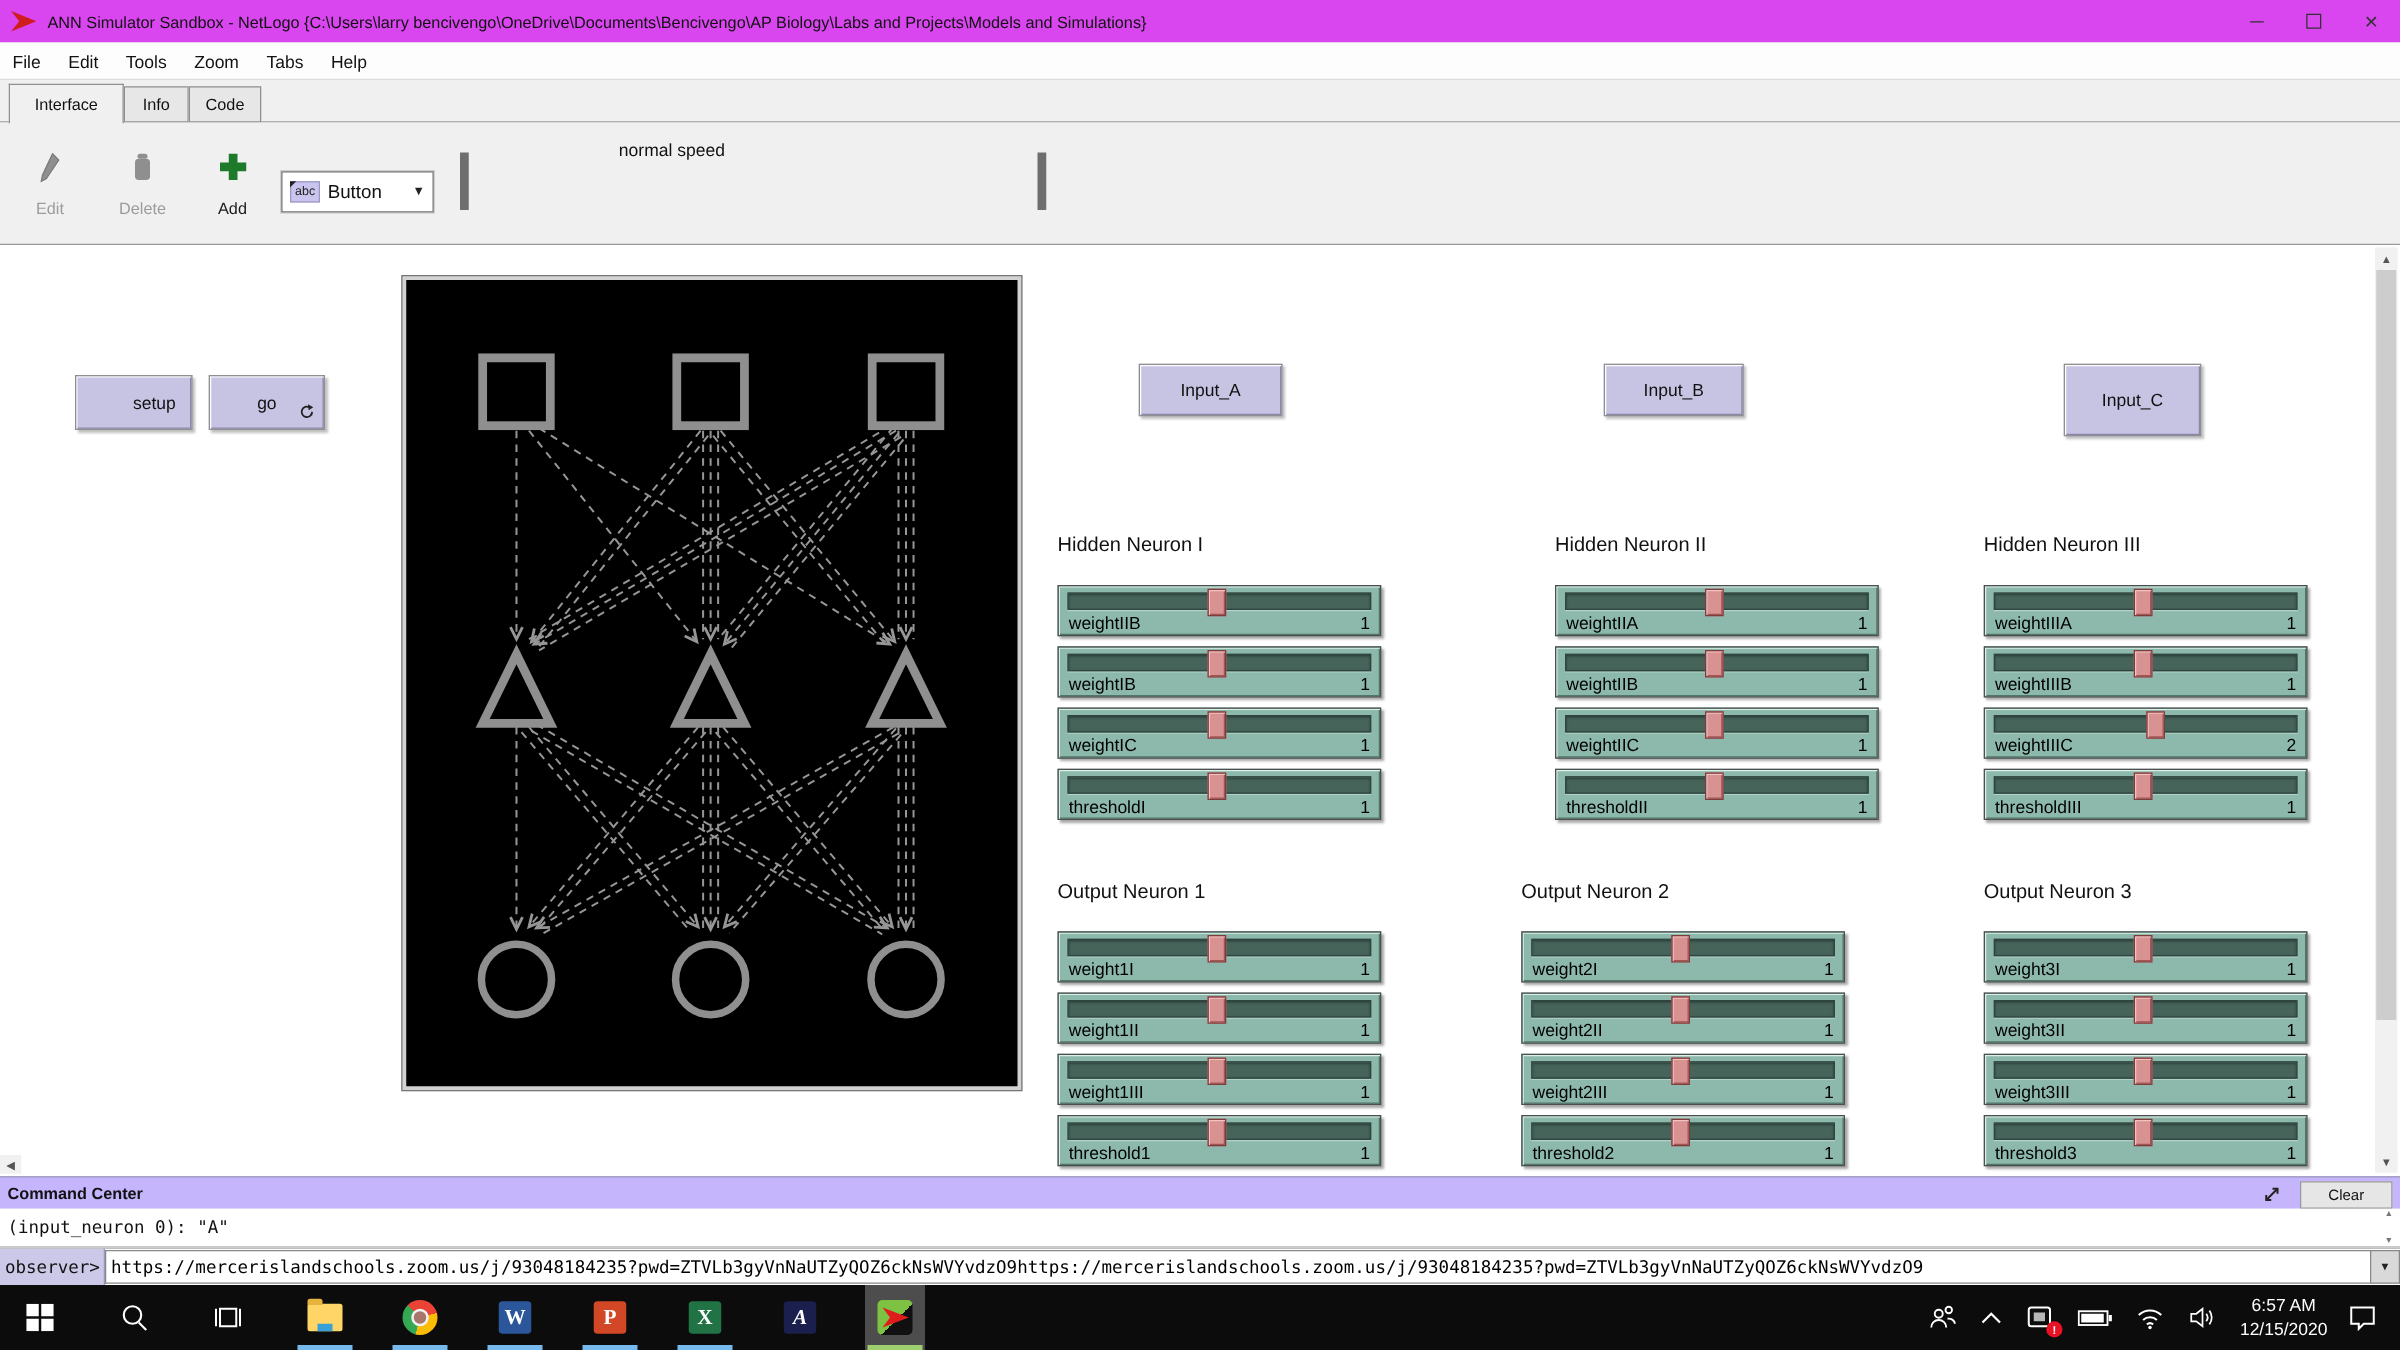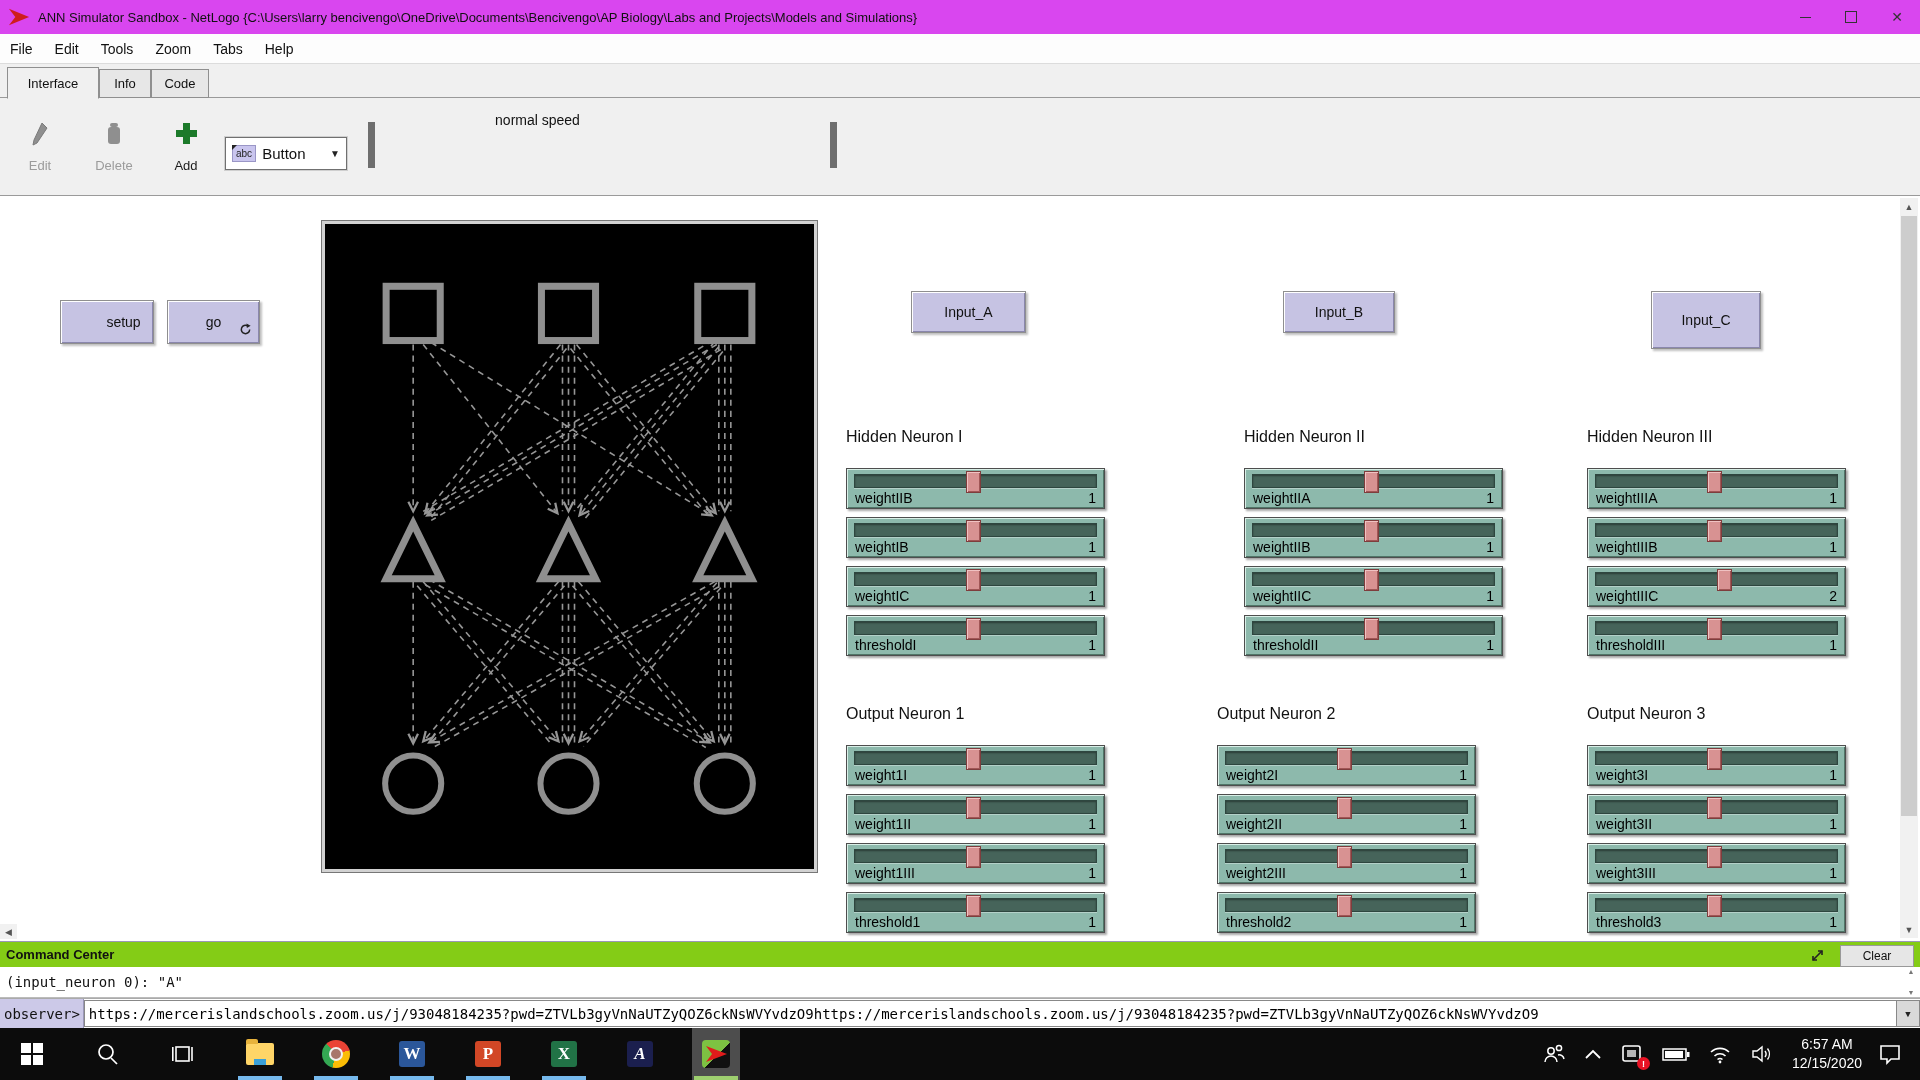--- a/index.html
+++ b/index.html
@@ -64,21 +64,21 @@
   .srow{position:absolute;left:8px;right:8px;bottom:2px;display:flex;justify-content:space-between;font-size:14px;color:#000;}
 
   
   .vscroll{position:absolute;right:2px;top:2px;width:18px;height:740px;background:#f1f1f1;}
   .varrow{position:absolute;left:0;width:18px;height:17px;background:#f1f1f1;color:#555;font-size:9px;display:flex;align-items:center;justify-content:center;}
   .vthumb{position:absolute;left:1px;top:18px;width:16px;height:600px;background:#cdcdcd;}
   .hscroll-left{position:absolute;left:0px;bottom:2px;width:17px;height:15px;background:#f1f1f1;color:#555;font-size:9px;display:flex;align-items:center;justify-content:center;}
 
   
   .cc{position:absolute;left:0;top:941px;width:1920px;height:87px;background:#fff;}
-  .cc-header{position:absolute;left:0;top:0;width:1920px;height:26px;background:#84cc16;border-top:1px solid #9a97b8;box-sizing:border-box;display:flex;align-items:center;}
+  .cc-header{position:absolute;left:0;top:0;width:1920px;height:26px;background:#c4b5fd;border-top:1px solid #9a97b8;box-sizing:border-box;display:flex;align-items:center;}
   .cc-title{font-weight:bold;font-size:13px;color:#111;margin-left:6px;}
   .cc-expand{position:absolute;left:1806px;top:3px;width:22px;height:20px;background:#dedce f0;display:flex;align-items:center;justify-content:center;}
   .cc-clear{position:absolute;left:1840px;top:3px;width:72px;height:20px;background:#e6e6e6;border:1px solid #999;display:flex;align-items:center;justify-content:center;font-size:12px;color:#111;}
   .cc-out{position:absolute;left:0;top:26px;width:1920px;height:31px;background:#fff;border-bottom:1px solid #bbb;box-sizing:border-box;font-family:"DejaVu Sans Mono",monospace;font-size:14px;color:#111;display:flex;align-items:center;padding-left:6px;}
   .cc-out-scroll{position:absolute;right:2px;top:27px;width:14px;height:28px;color:#777;font-size:7px;display:flex;flex-direction:column;justify-content:space-between;align-items:center;}
   .cc-cmd{position:absolute;left:0;top:57px;width:1920px;height:30px;background:#fff;border-top:1px solid #aaa;box-sizing:border-box;display:flex;align-items:stretch;font-family:"DejaVu Sans Mono",monospace;font-size:14px;}
   .cc-prompt{background:#ccc9e8;color:#111;display:flex;align-items:center;padding:0 3px 0 4px;border-right:1px solid #9a97b8;white-space:nowrap;}
   .cc-input{flex:1;display:flex;align-items:center;padding-left:4px;color:#000;white-space:nowrap;overflow:hidden;border:1px solid #888;border-right:none;margin:1px 0;}
   .cc-drop{width:22px;background:#d9d9d9;border:1px solid #888;margin:1px 0;display:flex;align-items:center;justify-content:center;font-size:9px;color:#222;}
 

